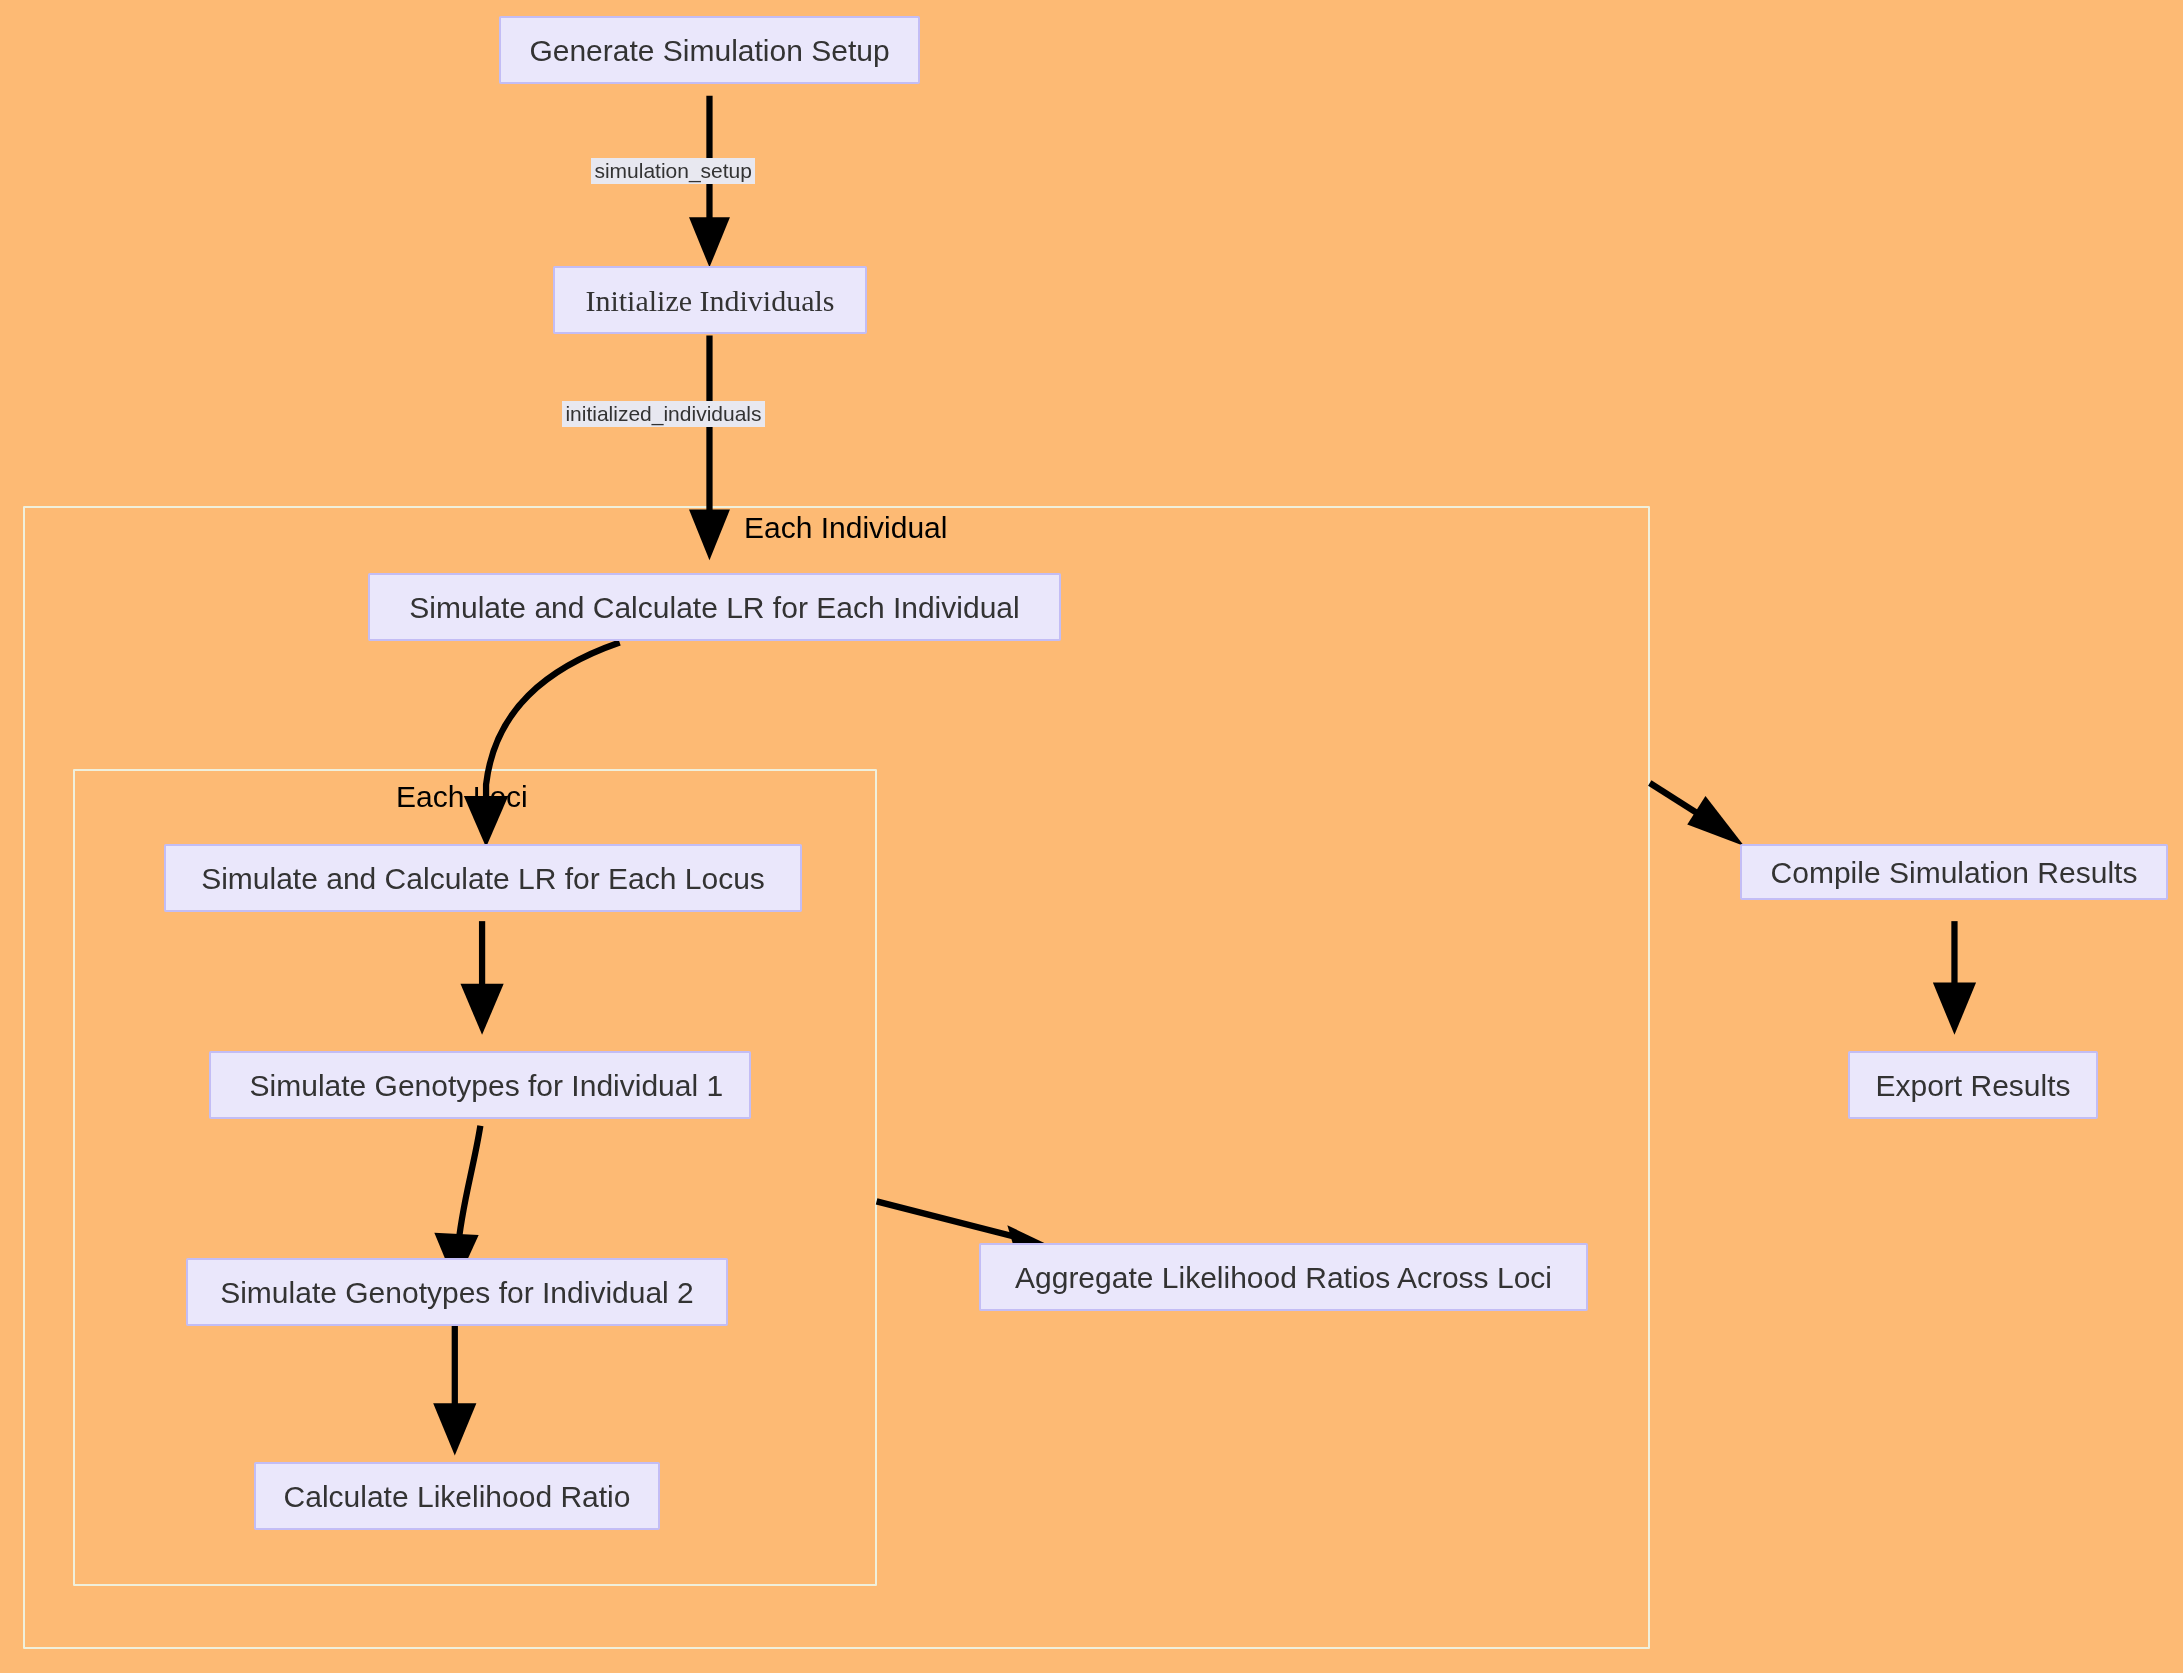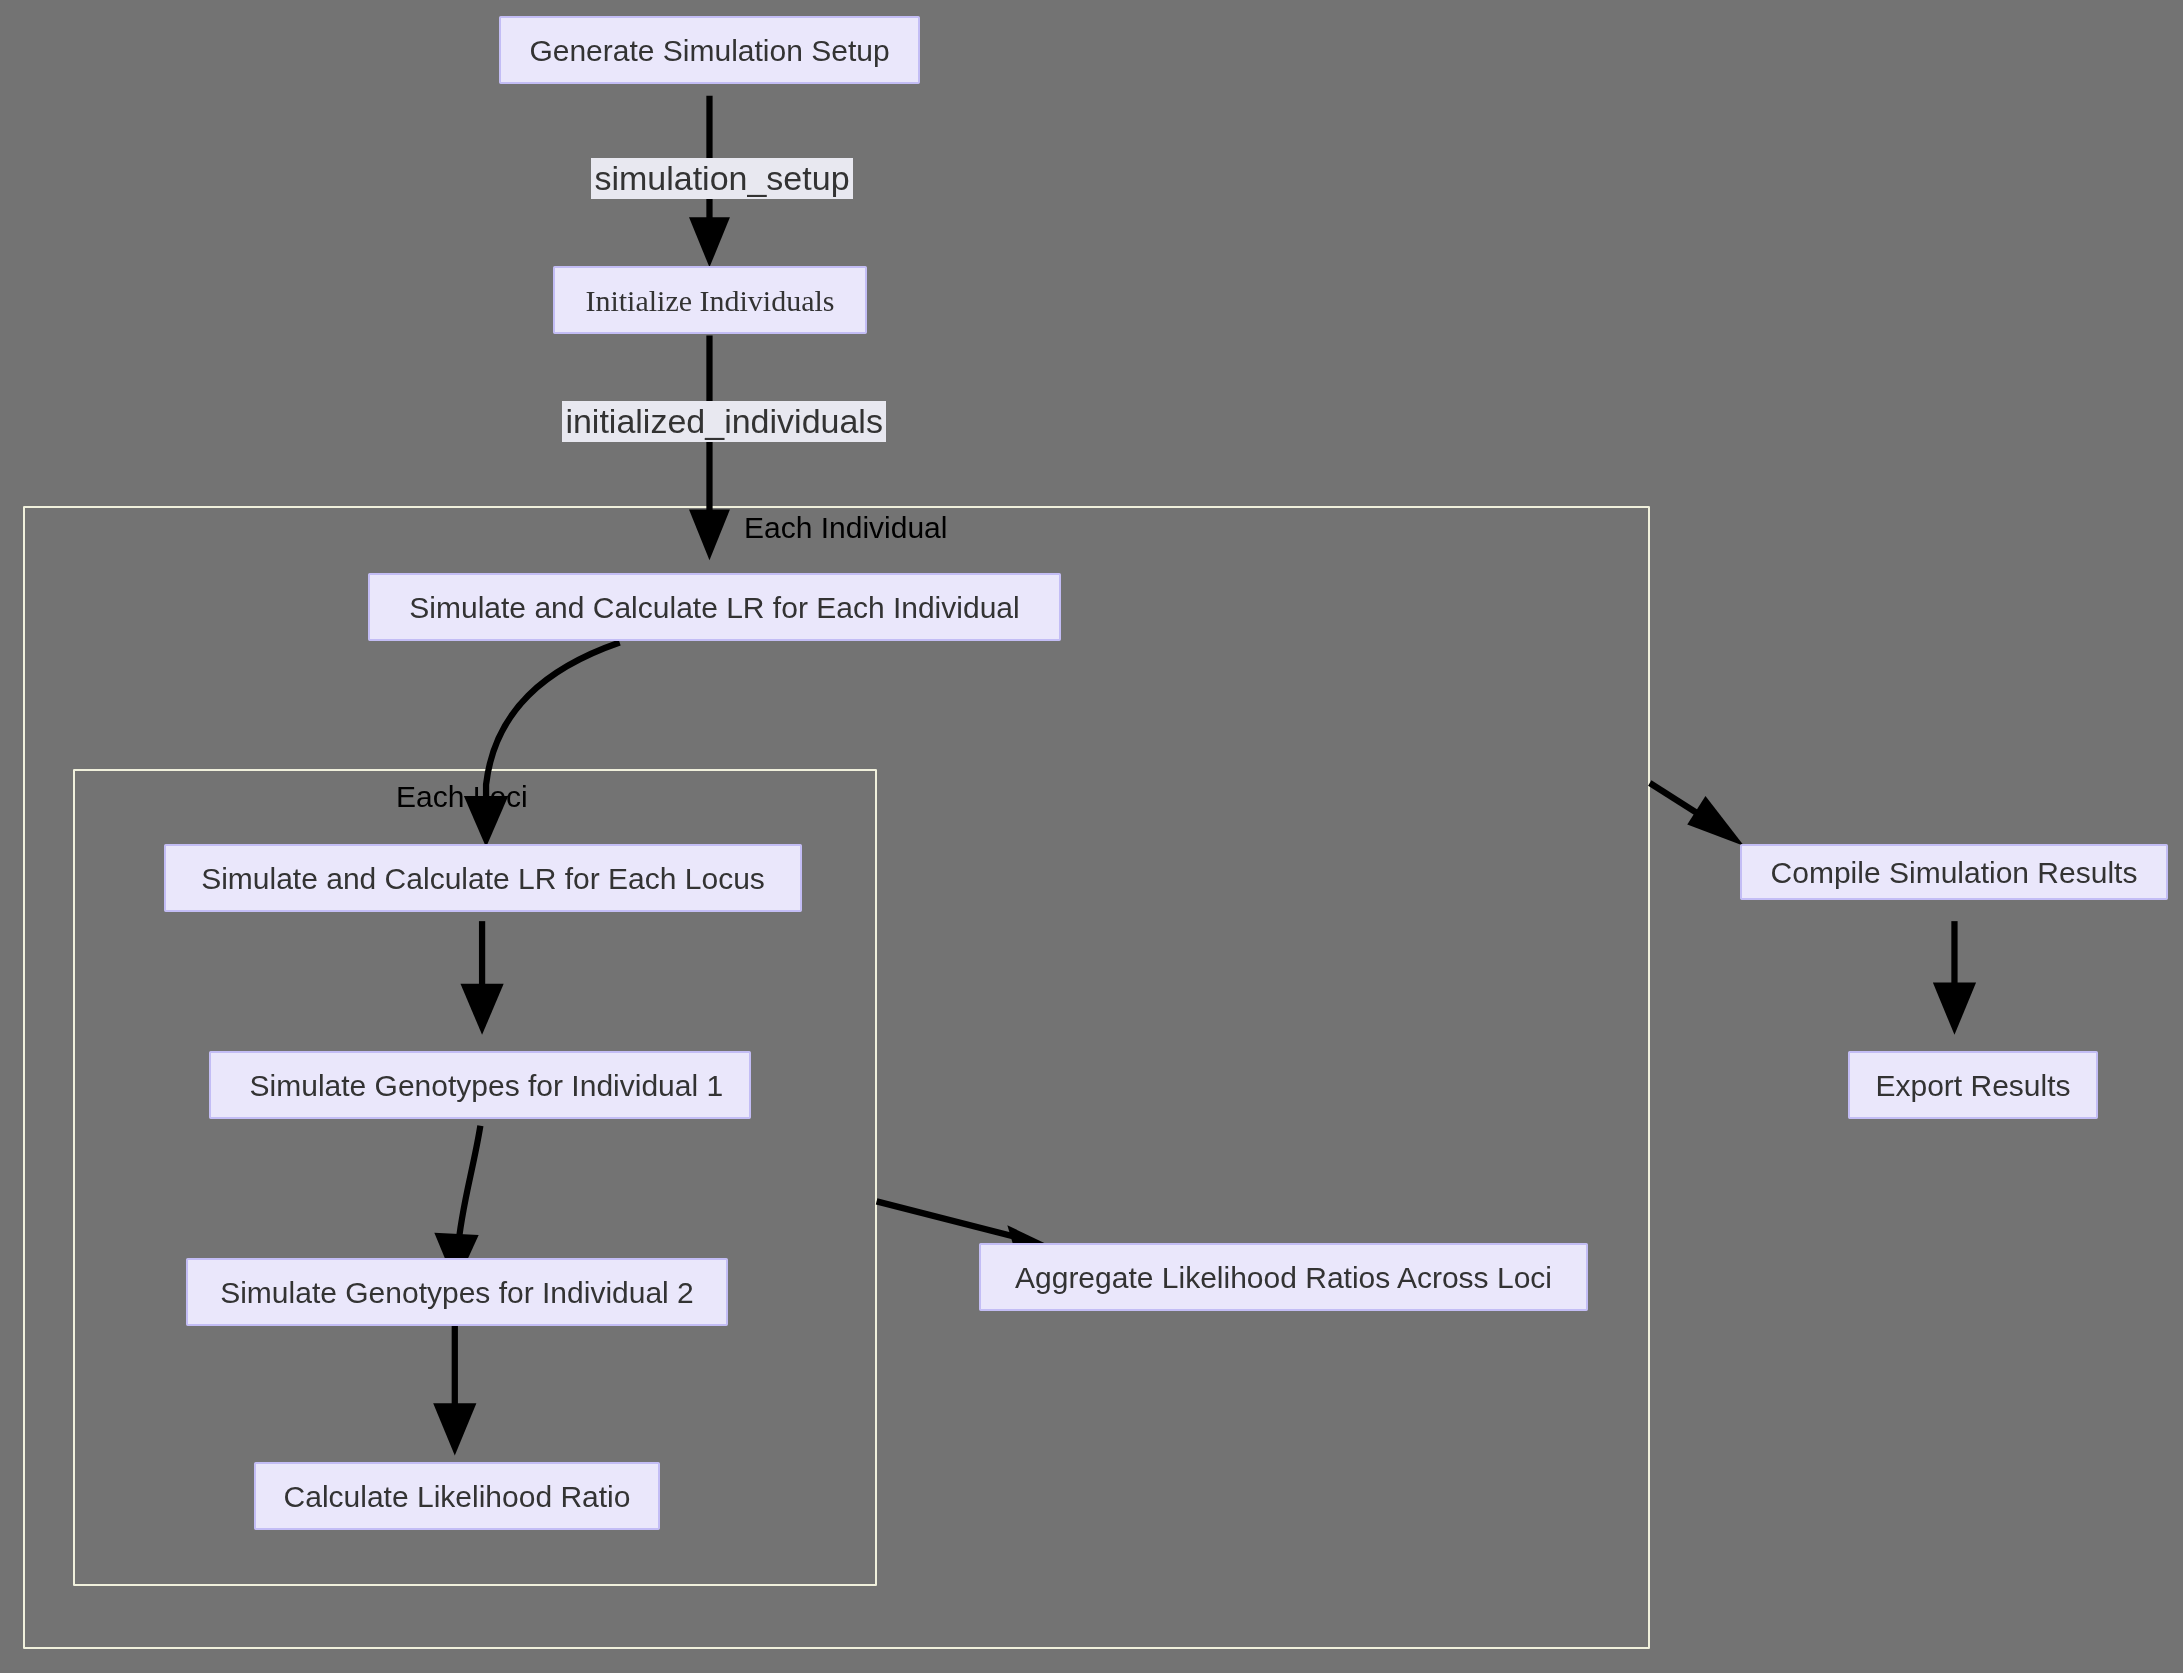--- a/index.html
+++ b/index.html
@@ -7,21 +7,21 @@
     padding: 0;
     background: #ffffff;
   }
   body {
     font-family: "Liberation Sans", sans-serif;
   }
   #canvas {
     position: relative;
     width: 2183px;
     height: 1674px;
-    background: #737373;
+    background: #fdba74;
     overflow: hidden;
   }
   .subgraph {
     position: absolute;
     box-sizing: border-box;
     border: 2.8px solid #f0f0dc;
     background: transparent;
     border-radius: 1.1px;
   }
   .node {
@@ -36,21 +36,21 @@
     color: #333333;
     font-size: 30px;
     line-height: 1.1;
     white-space: nowrap;
     padding: 0 19.3px;
   }
   .edge-label {
     position: absolute;
     background: #e8e8f0;
     color: #333333;
-    font-size: 34px;
+    font-size: 21px;
     line-height: 1.15;
     white-space: nowrap;
     padding: 1.1px 3.4px;
     box-sizing: border-box;
   }
   .cluster-label {
     position: absolute;
     background: transparent;
     color: #000000;
     font-size: 30px;

